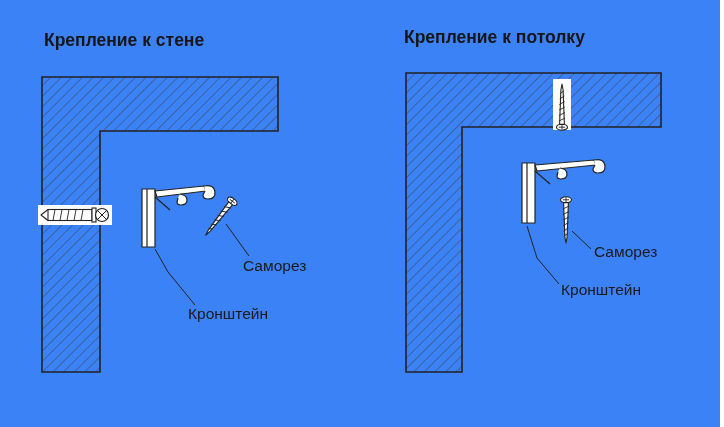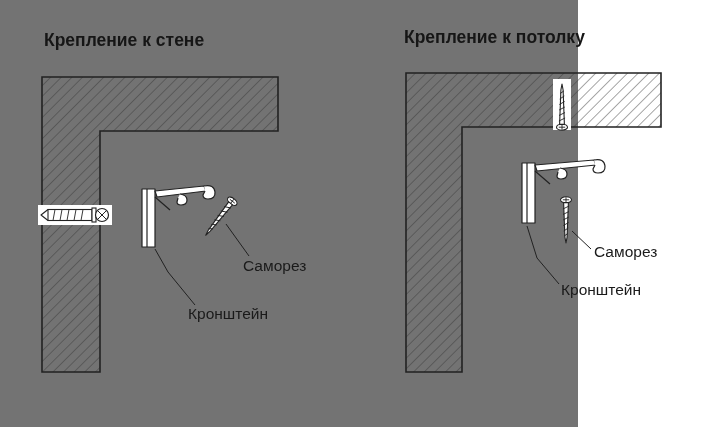--- a/index.html
+++ b/index.html
@@ -1,17 +1,17 @@
 <!DOCTYPE html>
 <html><head>
 <meta charset="utf-8">
 <style>
   html, body { margin: 0; padding: 0; background: #ffffff; }
   body { width: 724px; height: 427px; overflow: hidden; }
-  .stage { position: relative; width: 578px; height: 427px; background: #737373; }
+  .stage { position: relative; width: 720px; height: 427px; background: #3b82f6; }
   svg { display: block; }
   .title { font: 700 17.5px "Liberation Sans", sans-serif; fill: #161616; }
   .label { font: 400 15.5px "Liberation Sans", sans-serif; fill: #1a1a1a; }
   text { user-select: none; }
 </style>
 </head>
 <body>
 
 <div class="stage">
 <svg width="724" height="427" viewBox="0 0 724 427">

